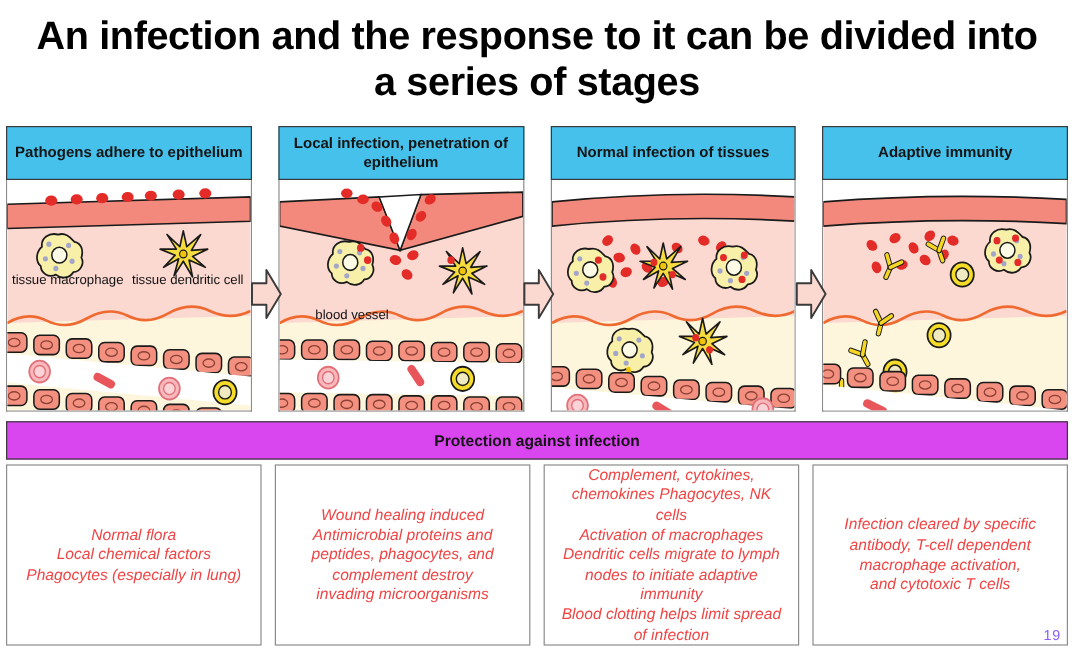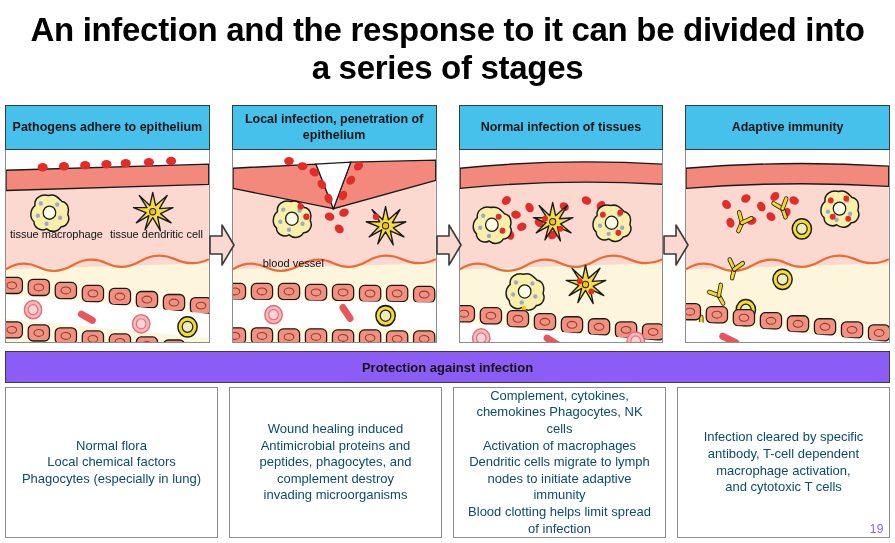--- a/index.html
+++ b/index.html
@@ -61,21 +61,21 @@
     top:118px;
     width:26px;height:44px;
     z-index:8;
     pointer-events:none;
   }
   .arrow svg{display:block;width:100%;height:100%;overflow:visible;}
 
   
   #protect-bar{
     position:absolute;left:5px;top:351px;width:885px;height:32px;
-    background:#8b5cf6;
+    background:#d946ef;
     border:1.5px solid #3a3a3a;
     box-sizing:border-box;
     display:flex;align-items:center;justify-content:center;
     font-size:13px;font-weight:bold;color:#141414;
   }
   #protect-row{
     position:absolute;left:5px;top:387px;width:885px;height:151px;
     display:flex;gap:11px;
   }
   .protect-cell{
@@ -83,22 +83,23 @@
     border:1.5px solid #8c8c8c;
     box-sizing:border-box;
     background:#fff;
     display:flex;align-items:center;justify-content:center;
     text-align:center;
     padding:4px 7px;
     position:relative;
   }
   .protect-cell p{
     margin:4px;
-    font-size:13px;line-height:1.28;color:#0c4a6e;
+    font-size:13px;line-height:1.28;color:#ef4444;
     white-space:pre-line;
+    font-style:italic;
   }
   #page-num{
     position:absolute;right:5px;bottom:1px;
     font-size:12px;color:#8b5cf6;
     letter-spacing:0.5px;
   }
 
   
   .art-label{
     position:absolute;

